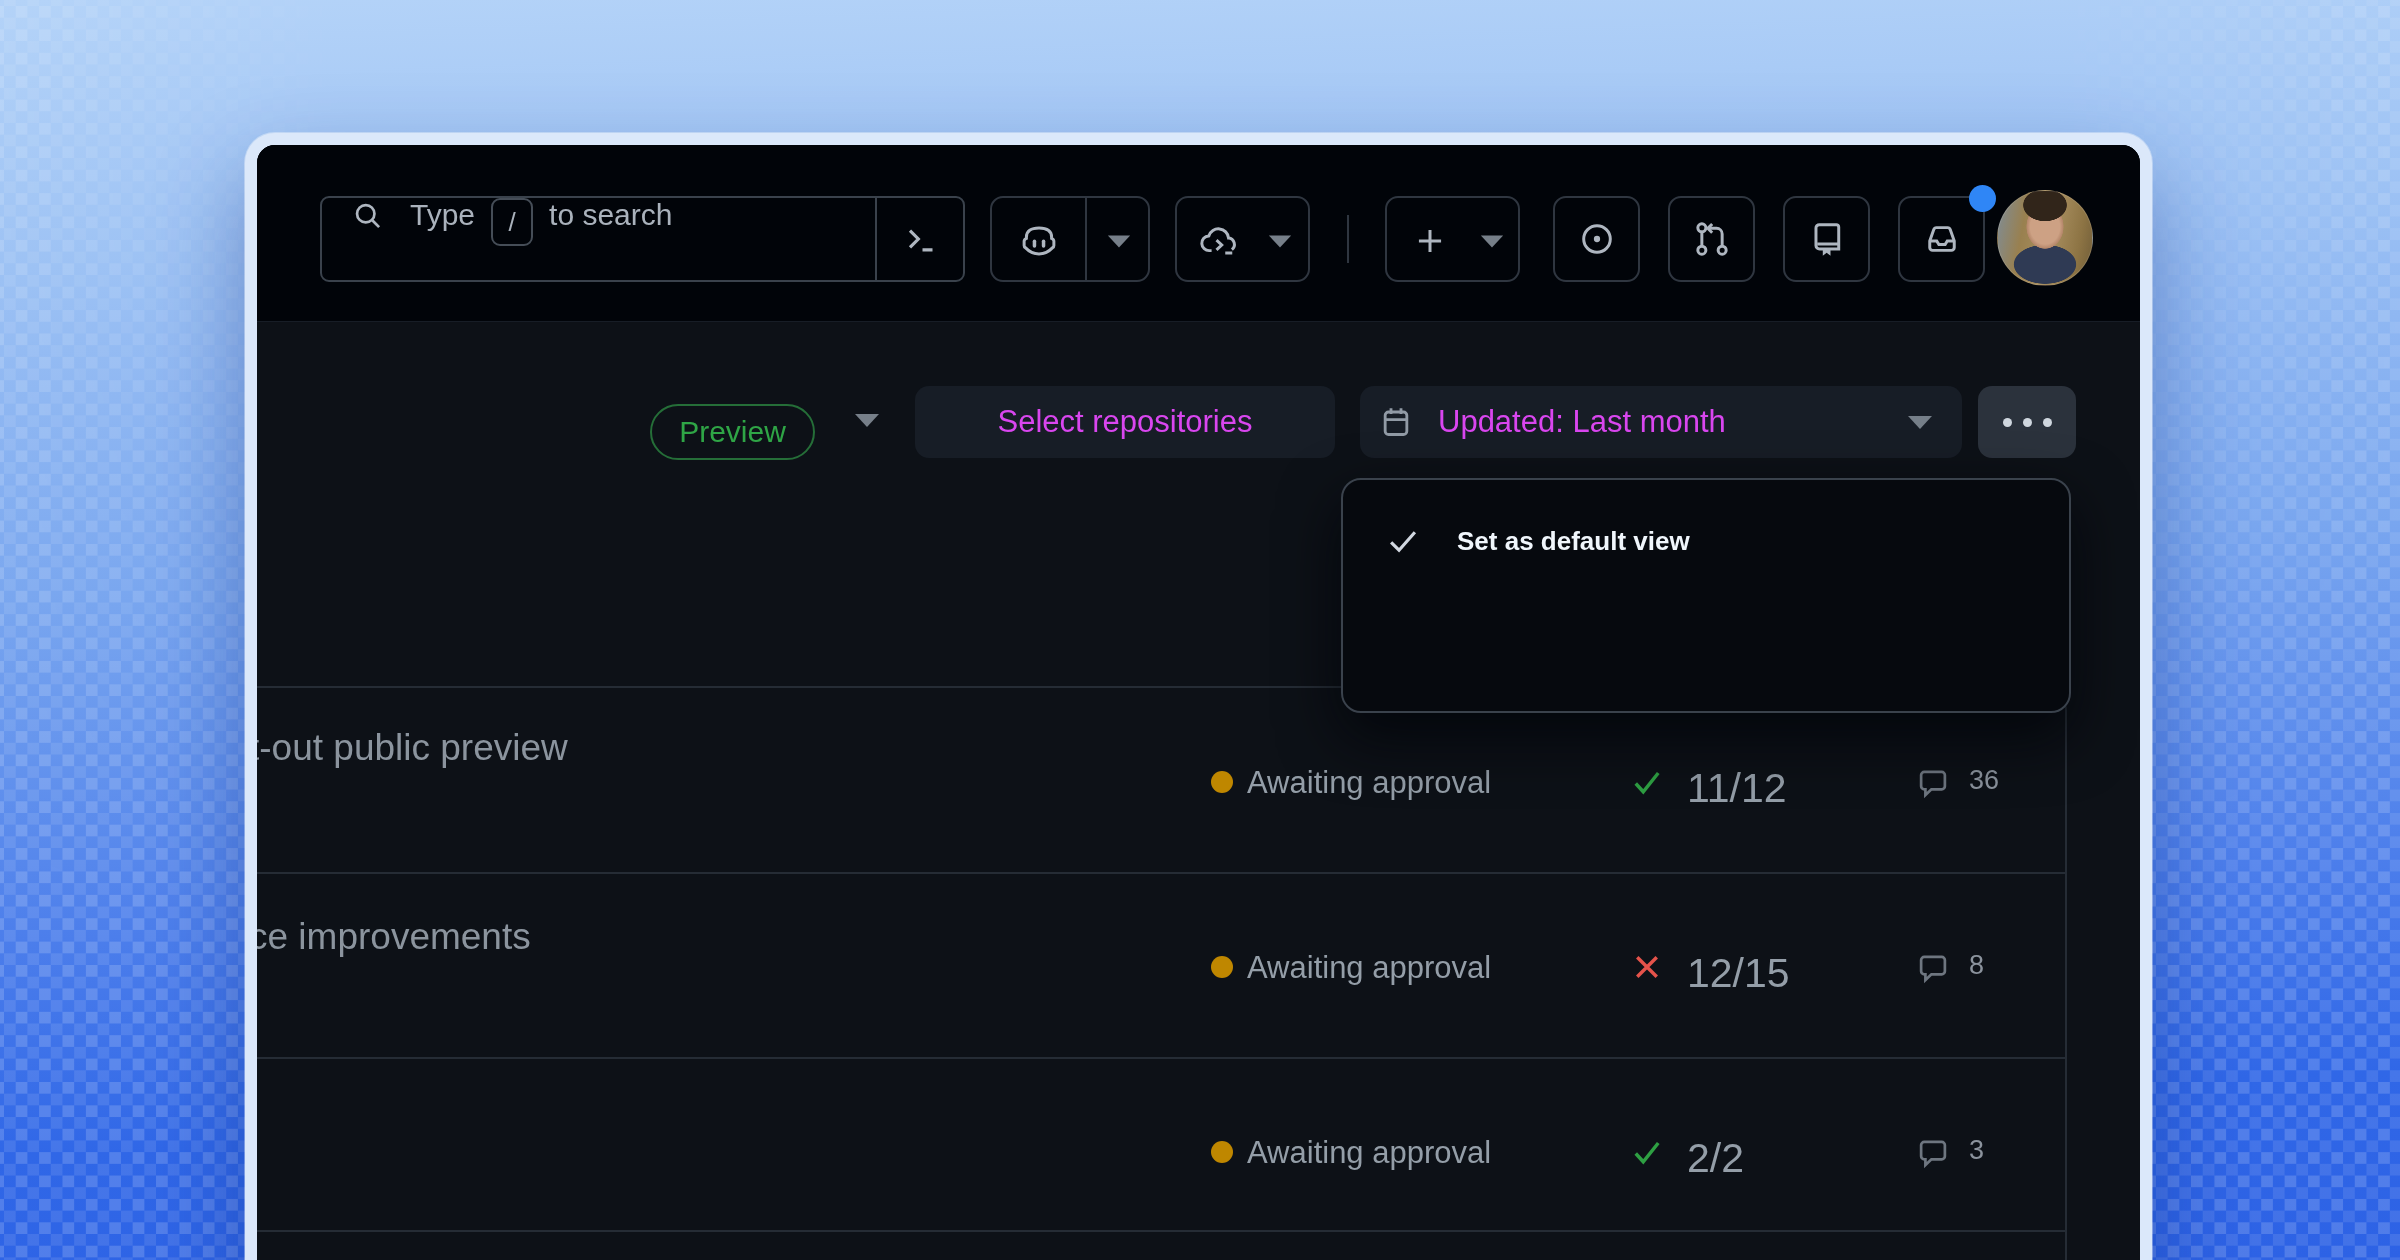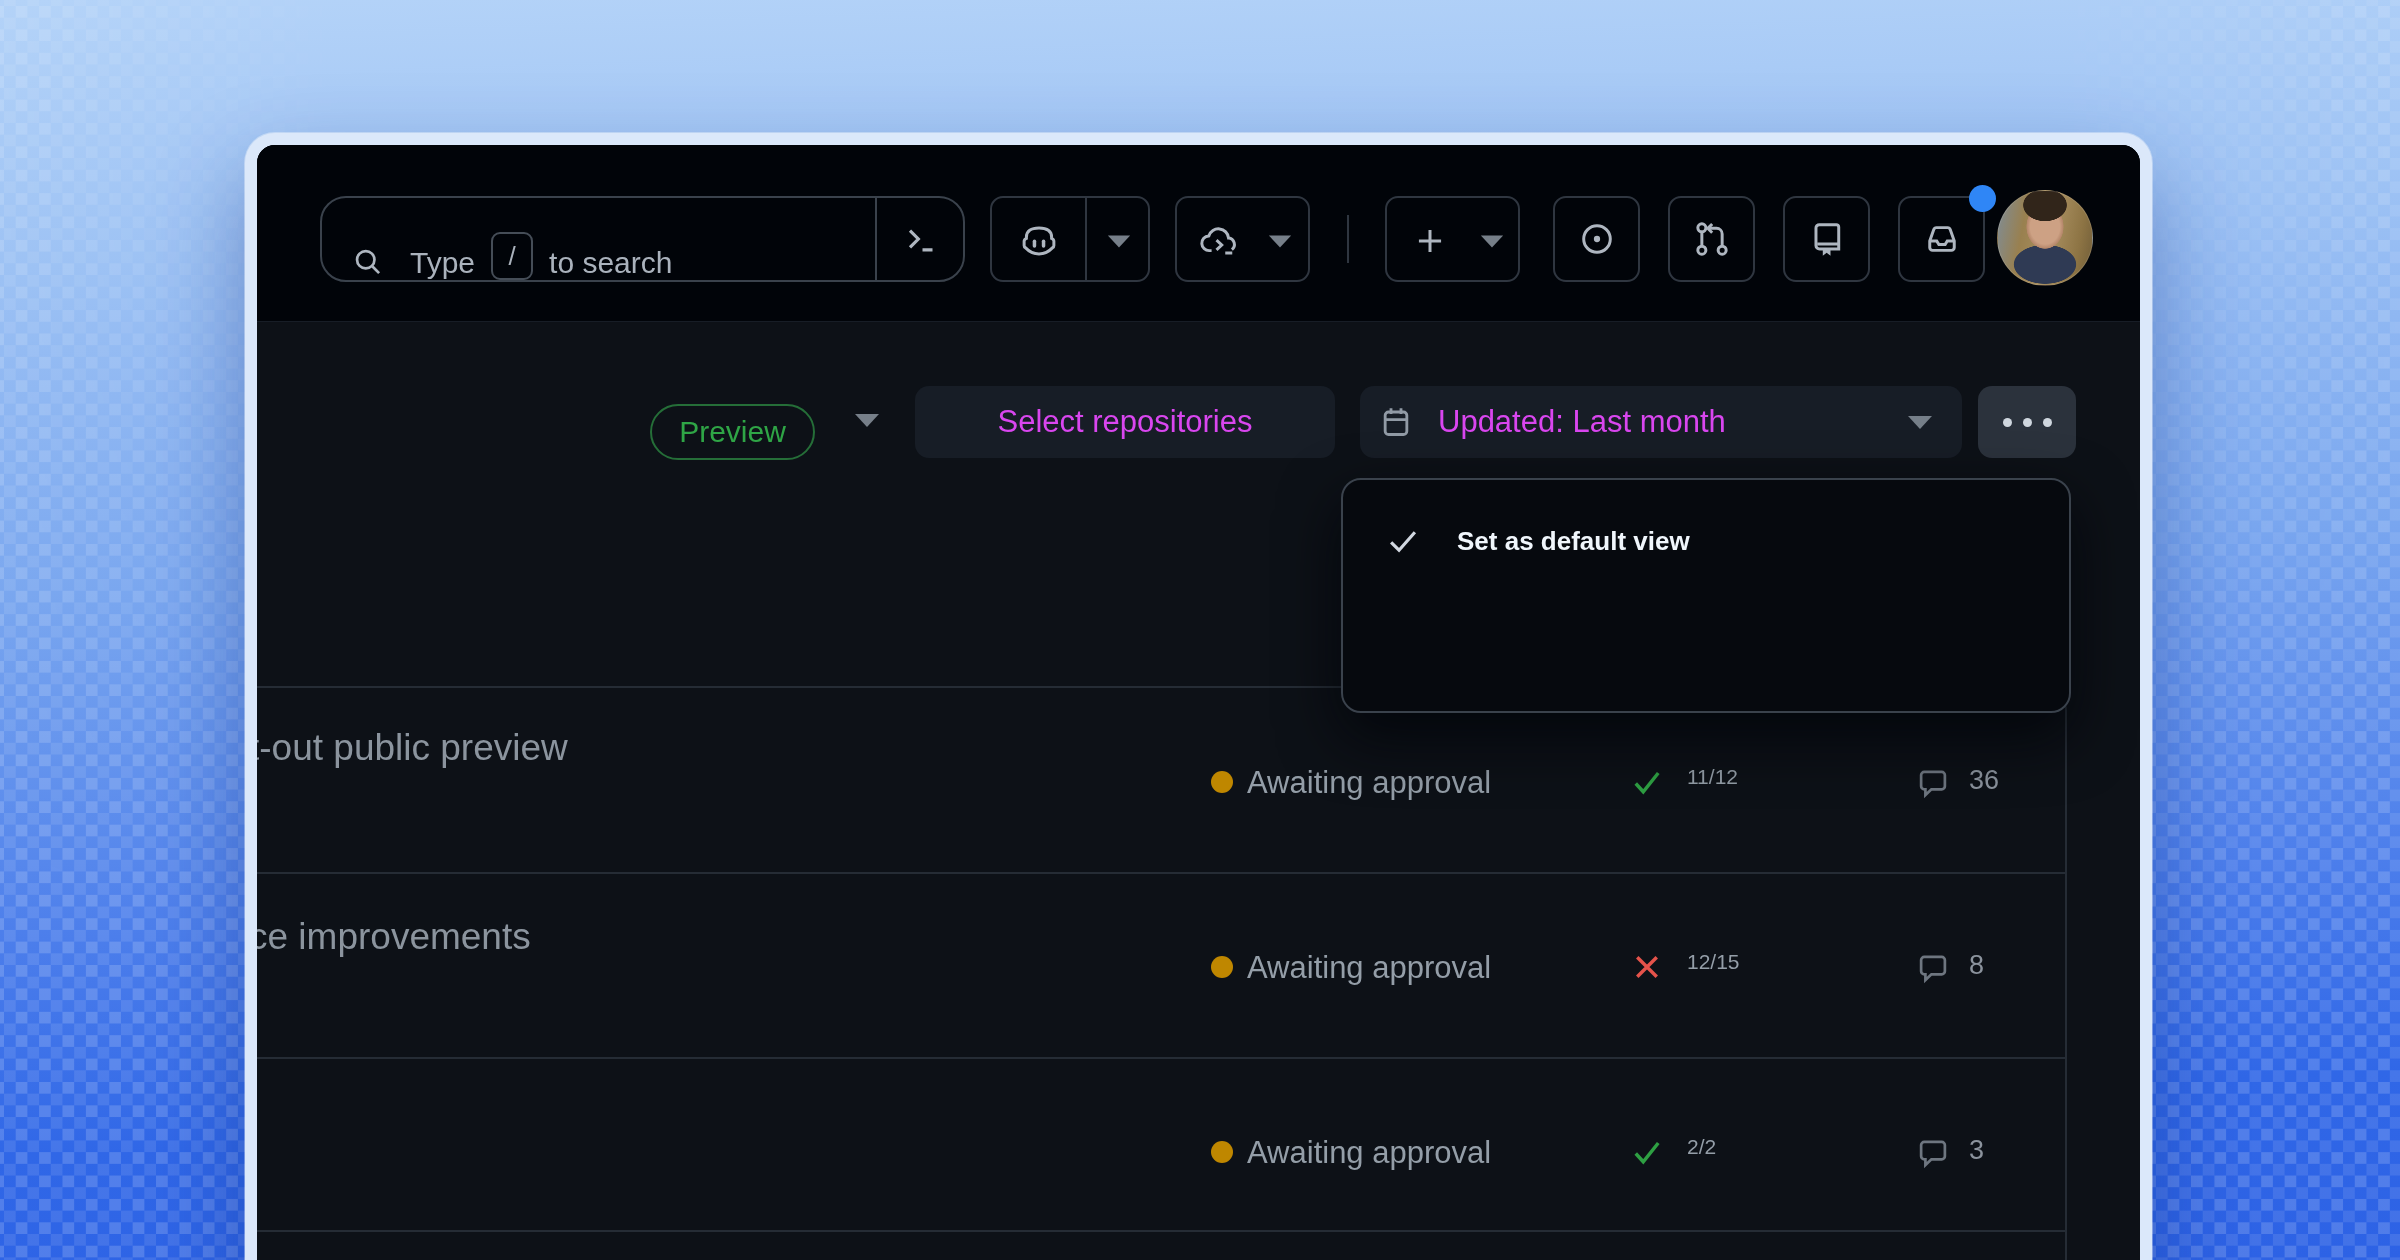--- a/index.html
+++ b/index.html
@@ -31,22 +31,22 @@
     border:12px solid #dbe8fa; border-radius:30px;
     box-shadow:0 0 0 1px rgba(255,255,255,.35), 0 40px 90px rgba(16,44,128,.38);
     overflow:hidden; background:#0d1117;
   }
   .app { position:absolute; inset:0; background:#0d1117; border-radius:17px; overflow:hidden; }
 
   
   .app-header { position:absolute; left:0; top:0; width:100%; height:177px; background:#010409; border-bottom:1px solid #171d26; }
   .searchbox {
     position:absolute; left:63px; top:51px; width:645px; height:86px;
-    border:2px solid #3a424c; border-radius:26px;
-    display:flex; align-items:flex-end; color:#aab2bc;
+    border:2px solid #3a424c; border-radius:9px;
+    display:flex; align-items:flex-start; color:#aab2bc;
   }
   .searchbox .mag { margin-left:28px; }
   .searchbox .ph { font-size:30px; }
   .searchbox .ph1 { margin-left:24px; }
   .keycap {
     margin-left:16px; width:42px; height:48px; border:2px solid #454d57; border-radius:9px;
     display:flex; align-items:center; justify-content:center; font-size:26px; color:#aab2bc;
   }
   .searchbox .ph2 { margin-left:16px; }
   .cmdk {
@@ -118,21 +118,21 @@
   }
   .sep { position:absolute; left:0; width:1810px; height:2px; background:#252c35; }
   .sep1 { top:727px; } .sep2 { top:912px; } .sep3 { top:1085px; }
   .row-title { position:absolute; left:-8px; font-size:37px; color:#8b949e; white-space:nowrap; }
   .rt1 { top:582px; } .rt2 { top:771px; } .rt3 { top:958px; }
   .meta { position:absolute; left:950px; width:862px; height:44px; }
   .meta1 { top:615px; } .meta2 { top:800px; } .meta3 { top:985px; }
   .m-dot { position:absolute; left:4px; top:11px; width:22px; height:22px; border-radius:50%; background:#bf8700; }
   .m-status { position:absolute; left:40px; top:5px; font-size:31px; color:#949ea8; }
   .m-checkicon { position:absolute; left:422px; top:4px; }
-  .m-num { position:absolute; left:480px; top:5px; font-size:21px; color:#949ea8;text-align:right; }
+  .m-num { position:absolute; left:480px; top:5px; font-size:41px; color:#949ea8;text-align:right; }
   .m-cicon { position:absolute; left:707px; top:4px; }
   .m-count { position:absolute; left:762px; top:5px; font-size:27px; color:#8b939d; }
 
   svg { display:block; }
 </style>
 </head>
 <body>
 
 <div class="bg-pattern"></div>
 

